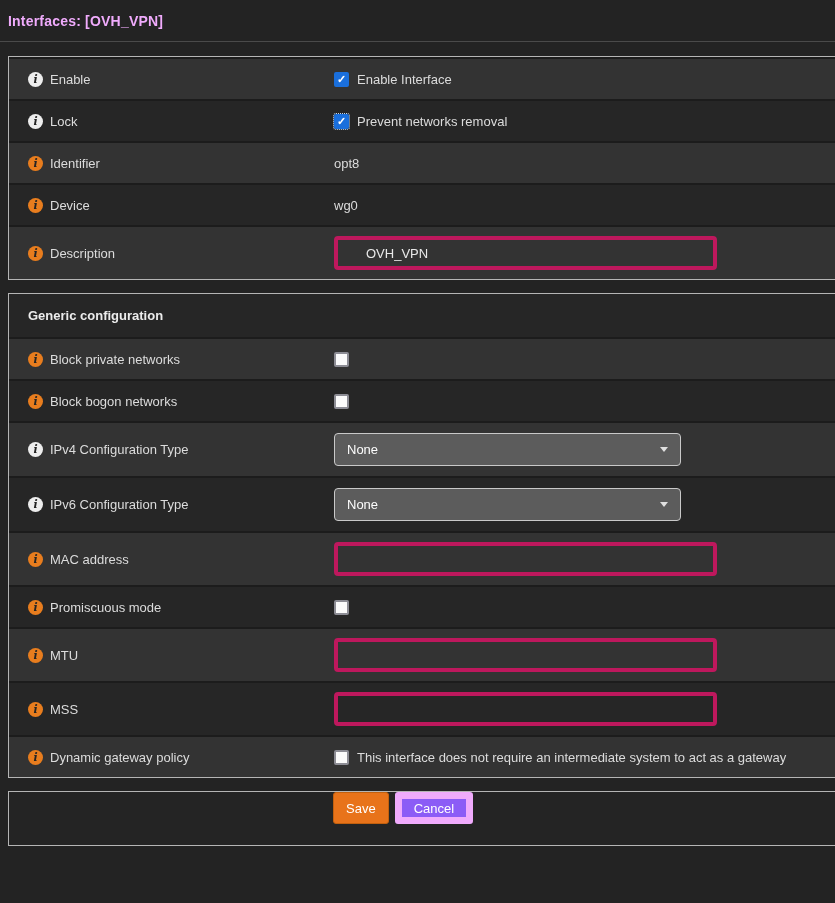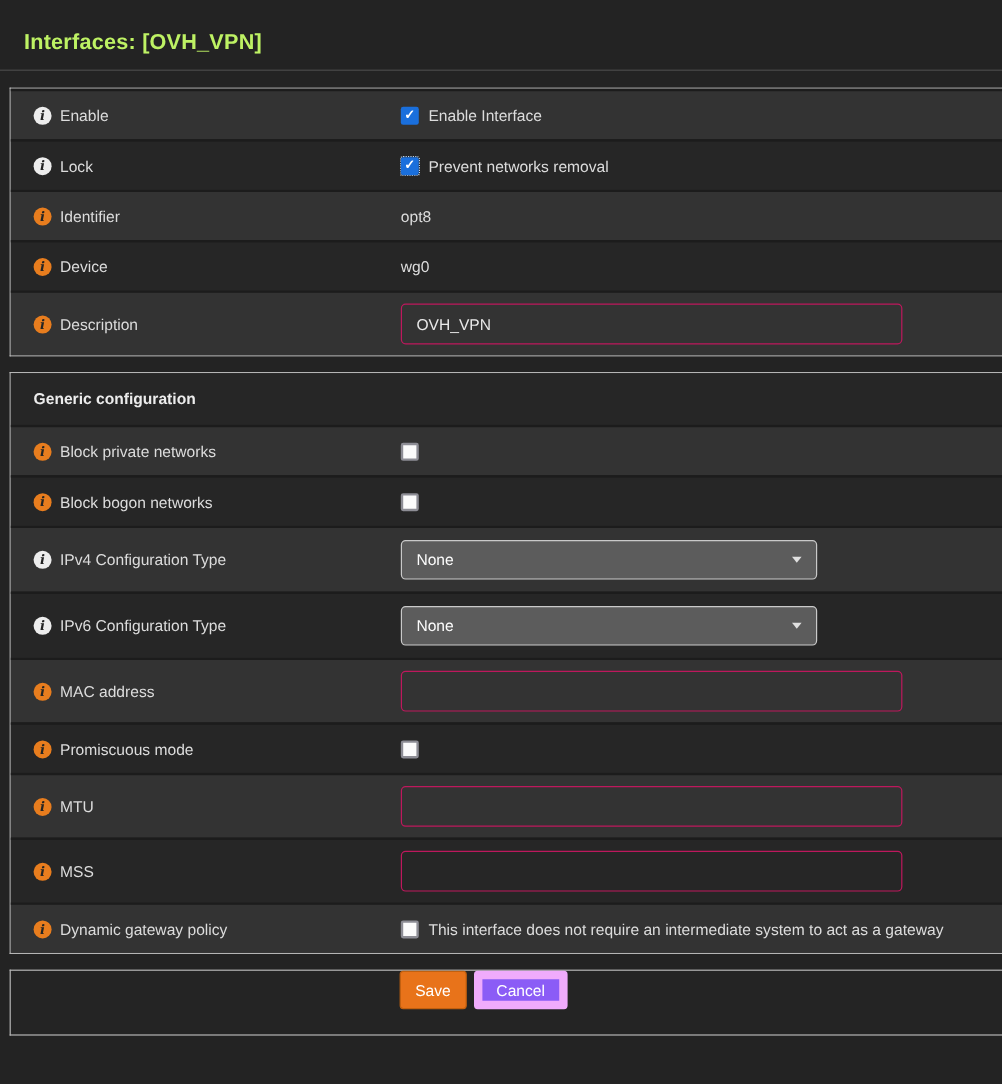--- a/index.html
+++ b/index.html
@@ -16,22 +16,22 @@
   *{box-sizing:border-box}
   html,body{margin:0;padding:0}
   body{
     width:835px;height:903px;overflow:hidden;
     background:var(--page-bg);
     color:var(--text);
     font-family:"Liberation Sans",sans-serif;
     font-size:13px;
   }
   .page-title{
-    margin:12px;padding:13px 8px 0 8px;
-    font-size:18px;font-weight:bold;color:#bef264;letter-spacing:.2px;
+    margin:0;padding:13px 8px 0 8px;
+    font-size:14px;font-weight:bold;color:#f0abfc;letter-spacing:.2px;
   }
   .title-divider{border-bottom:1px solid #4a4a4a;margin-top:12px}
   .panel{
     margin:14px 0 0 8px;
     border:1px solid var(--panel-border);
     border-right:none;
     background:var(--panel-dark);
   }
   .panel + .panel{margin-top:13px}
   .panel-header{
@@ -64,23 +64,23 @@
   .checkbox{
     width:15px;height:15px;border-radius:2px;flex:none;
     display:inline-flex;align-items:center;justify-content:center;cursor:pointer;
   }
   .checkbox.unchecked{background:#fbfbfb;border:2px solid #8d8d95}
   .checkbox.checked{background:var(--cb-blue);color:#fff;font-size:11px;font-weight:bold;line-height:1}
   .checkbox.focused{outline:1px dotted #bcd4f0}
   .cb-label{color:var(--text)}
   .static-value{color:var(--text)}
   .text-input{
-    width:418px;height:34px;background:transparent;
-    border:1px solid #be185d;border-radius:4px;
-    color:#e9e9e9;padding:0 12px;font-size:13px;font-family:inherit;
+    width:383px;height:34px;background:transparent;
+    border:4px solid #be185d;border-radius:4px;
+    color:#e9e9e9;padding:0 28px;font-size:13px;font-family:inherit;
   }
   .select{
     width:347px;height:33px;background:#5c5c5c;
     border:1px solid #c9c9c9;border-radius:4px;
     display:flex;align-items:center;justify-content:space-between;
     padding:0 12px;cursor:pointer;color:#fdfdfd;
   }
   .caret{
     width:0;height:0;flex:none;
     border-left:4px solid transparent;border-right:4px solid transparent;

